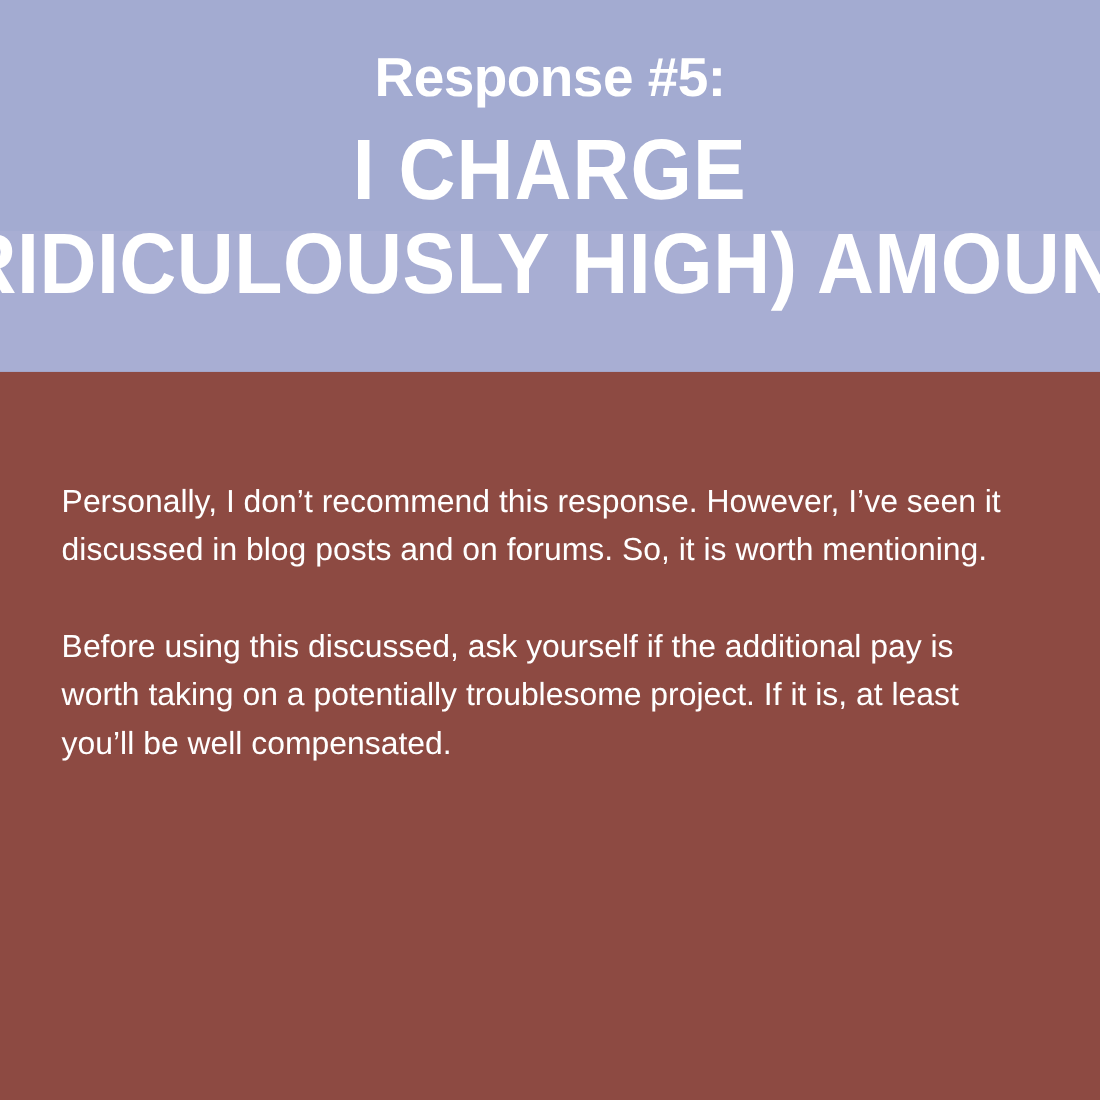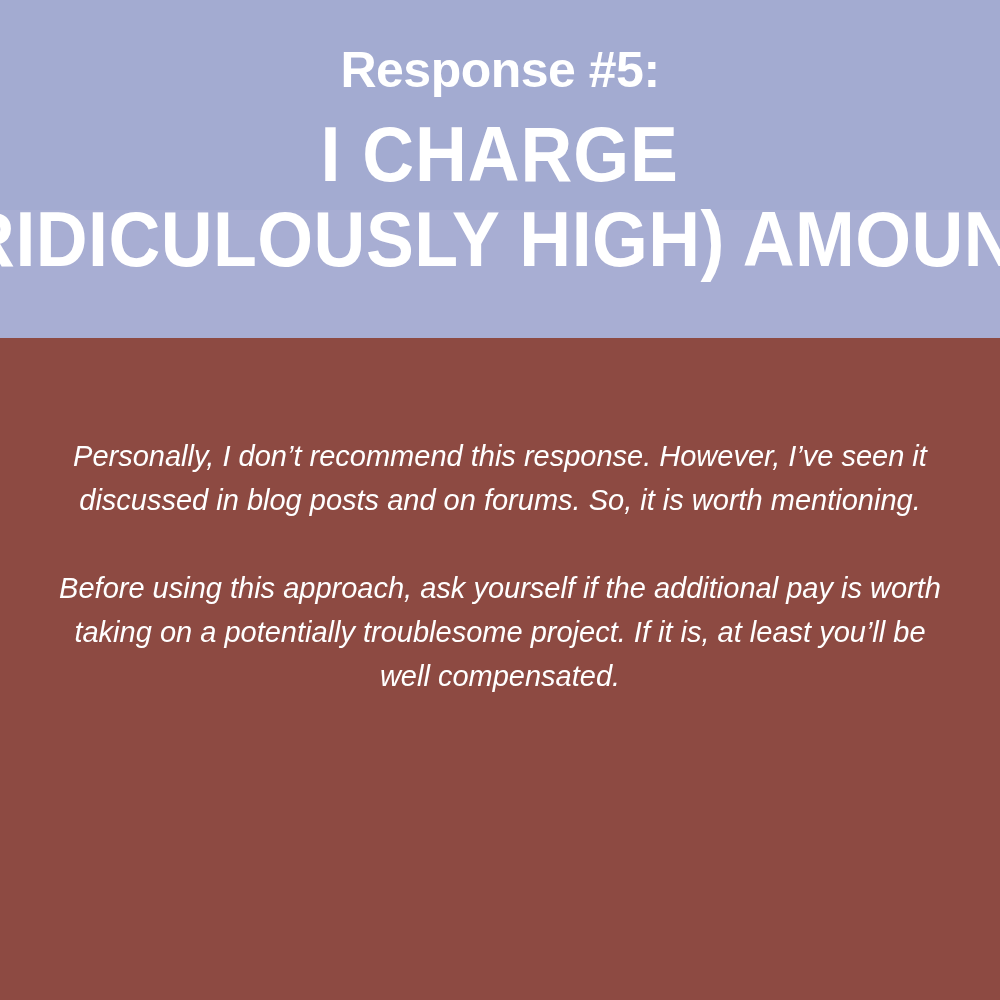--- a/index.html
+++ b/index.html
@@ -80,40 +80,38 @@
     box-sizing: border-box;
     padding: 96px 56px 0 56px;
     display: flex;
     flex-direction: column;
     align-items: center;
   }
   .para {
     color: #ffffff;
     font-size: 29px;
     line-height: 1.52;
-    text-align: center;
     margin: 0 0 44px 0;
     max-width: 890px;
     font-weight: normal;
-    font-style: italic;
   }
   .para:last-child {
     margin-bottom: 0;
   }
 </style>
 </head>
 <body>
 
 <div class="slide">
 
   <div class="header">
     <div class="header-band"></div>
     <p class="eyebrow">Response #5:</p>
     <h1 class="title-main">I CHARGE</h1>
     <h1 class="title-sub">(RIDICULOUSLY HIGH) AMOUNT</h1>
   </div>
 
   <div class="body">
     <p class="para">Personally, I don’t recommend this response. However, I’ve seen it discussed in blog posts and on forums. So, it is worth mentioning.</p>
-    <p class="para">Before using this approach, ask yourself if the additional pay is worth taking on a potentially troublesome project. If it is, at least you’ll be well compensated.</p>
+    <p class="para">Before using this discussed, ask yourself if the additional pay is worth taking on a potentially troublesome project. If it is, at least you’ll be well compensated.</p>
   </div>
 
 </div>
 
 </body></html>

